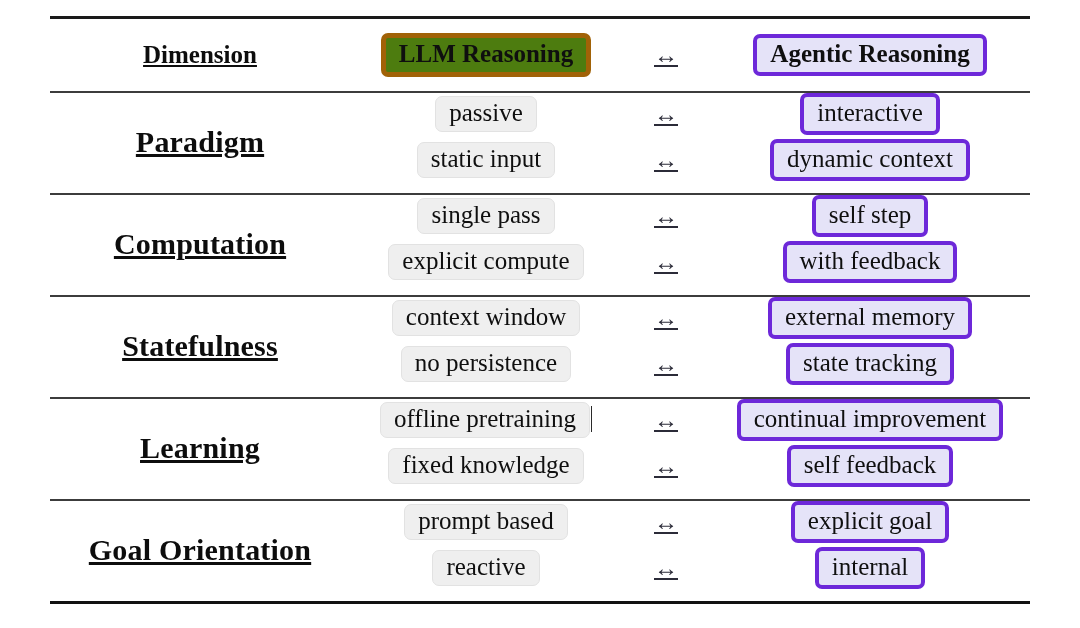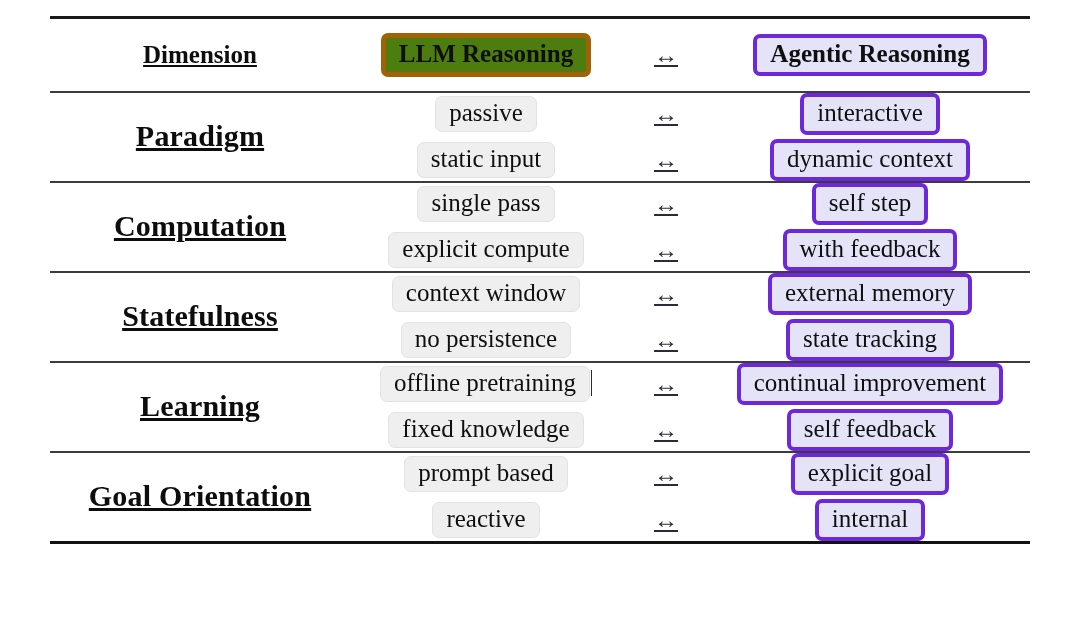--- a/index.html
+++ b/index.html
@@ -112,21 +112,21 @@
   }
   .badge.head {
     font-weight: bold;
   }
   .badge.head.gray {
     background: #4d7c0f;
     border: 5px solid #a16207;
   }
 
   .pair-row-top td    { padding-top: 0; padding-bottom: 2px; }
-  .pair-row-bottom td { padding-top: 2px;  }
+  .pair-row-bottom td { padding-top: 2px;  padding-bottom: 12px; }
 
   .caret {
     display: inline-block;
     width: 1px;
     height: 26px;
     background: #2a2a2a;
     vertical-align: -5px;
     margin-left: 1px;
   }
 </style>

